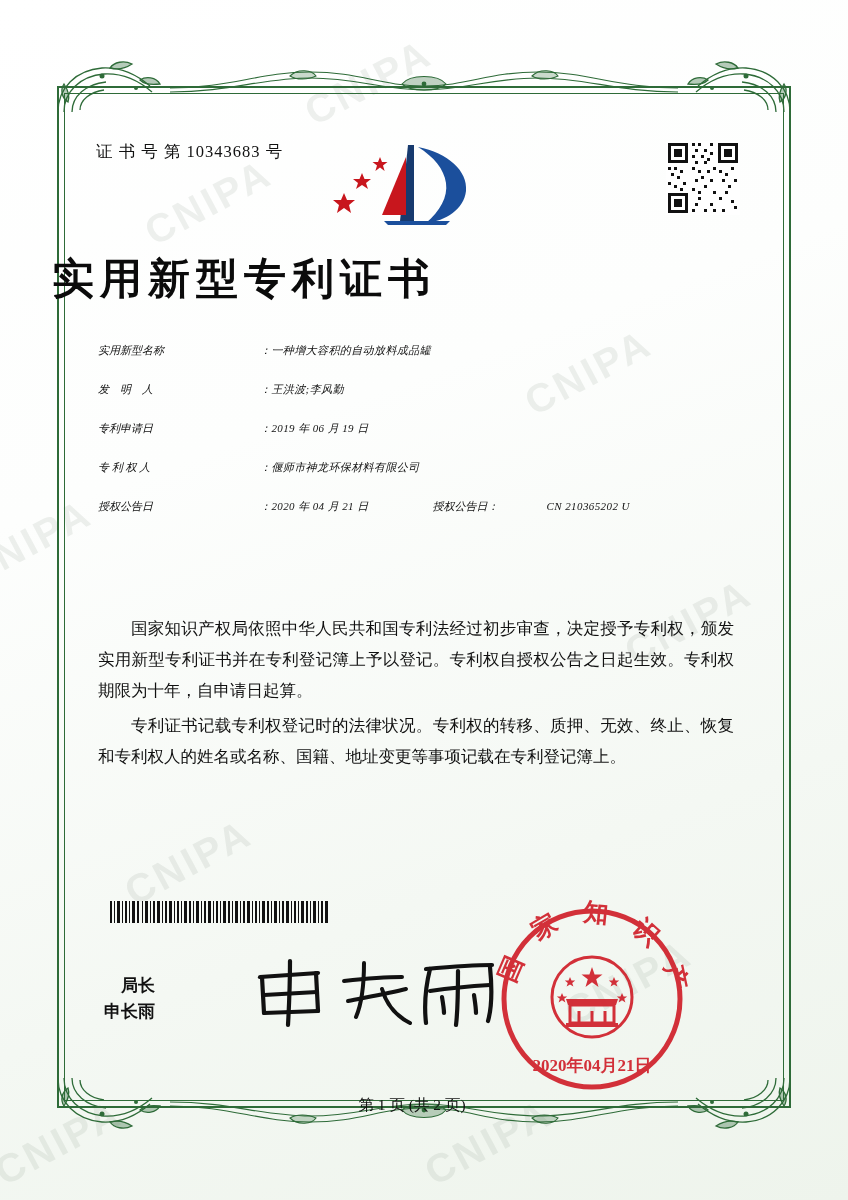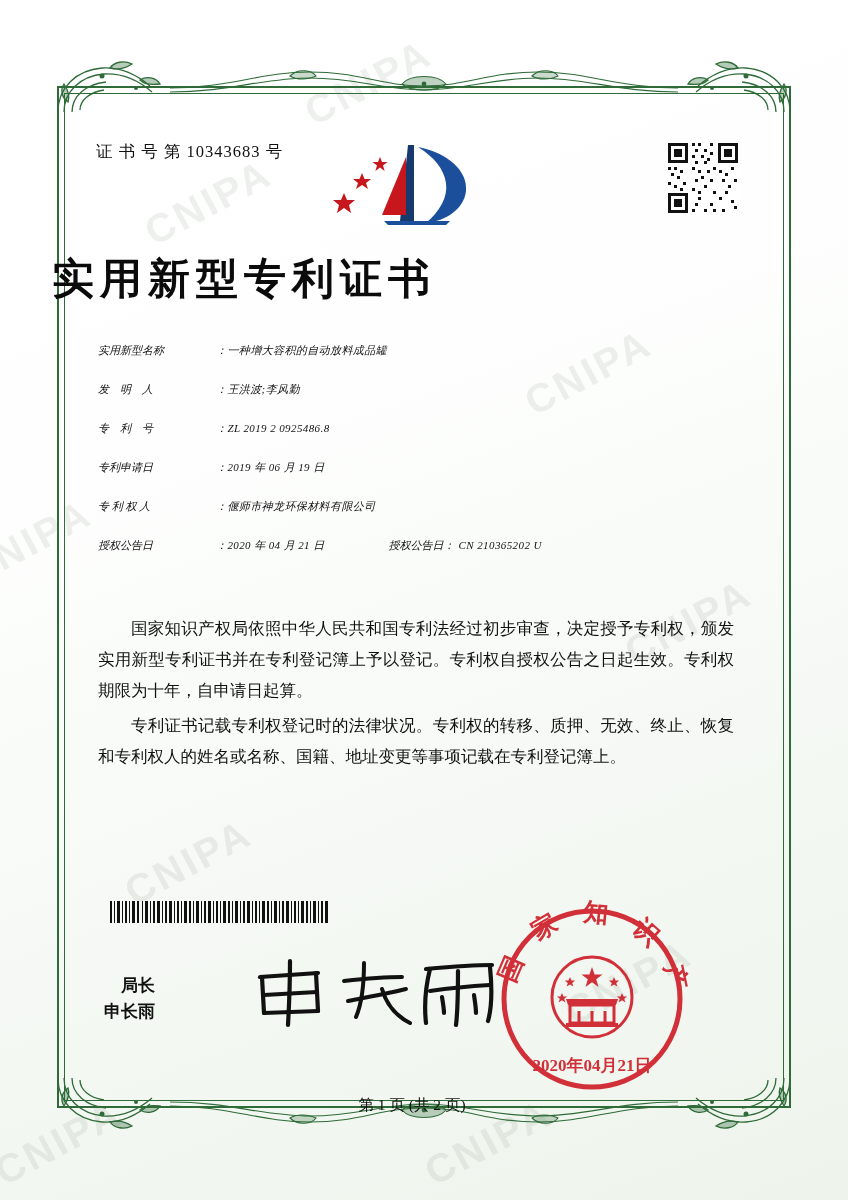--- a/index.html
+++ b/index.html
@@ -160,20 +160,21 @@
     white-space: nowrap;
   }
   .field-label {
     width: 118px;
     flex: none;
     letter-spacing: 0px;
     display: inline-block;
   }
   .field-value {
     letter-spacing: 0.4px;
+    margin-left: 44px;
   }
   .field-row.dual .field-value { margin-right: 64px; }
   .field-label2 {
     flex: none;
     margin-right: 4px;
   }
 
   .paras {
     position: absolute;
     left: 46px;
@@ -447,24 +448,20 @@
     <div class="fields">
       <div class="field-row">
         <span class="field-label">实用新型名称</span>
         <span class="field-value">：<span>一种增大容积的自动放料成品罐</span></span>
       </div>
       <div class="field-row">
         <span class="field-label">发　明　人</span>
         <span class="field-value">：<span>王洪波;李风勤</span></span>
       </div>
       <div class="field-row">
-        <span class="field-label">专　利　号</span>
-        <span class="field-value">：<span>ZL 2019 2 0925486.8</span></span>
-      </div>
-      <div class="field-row">
         <span class="field-label">专利申请日</span>
         <span class="field-value">：<span>2019 年 06 月 19 日</span></span>
       </div>
       <div class="field-row">
         <span class="field-label">专 利 权 人</span>
         <span class="field-value">：<span>偃师市神龙环保材料有限公司</span></span>
       </div>
       <div class="field-row dual">
         <span class="field-label">授权公告日</span>
         <span class="field-value">：<span>2020 年 04 月 21 日</span></span>

